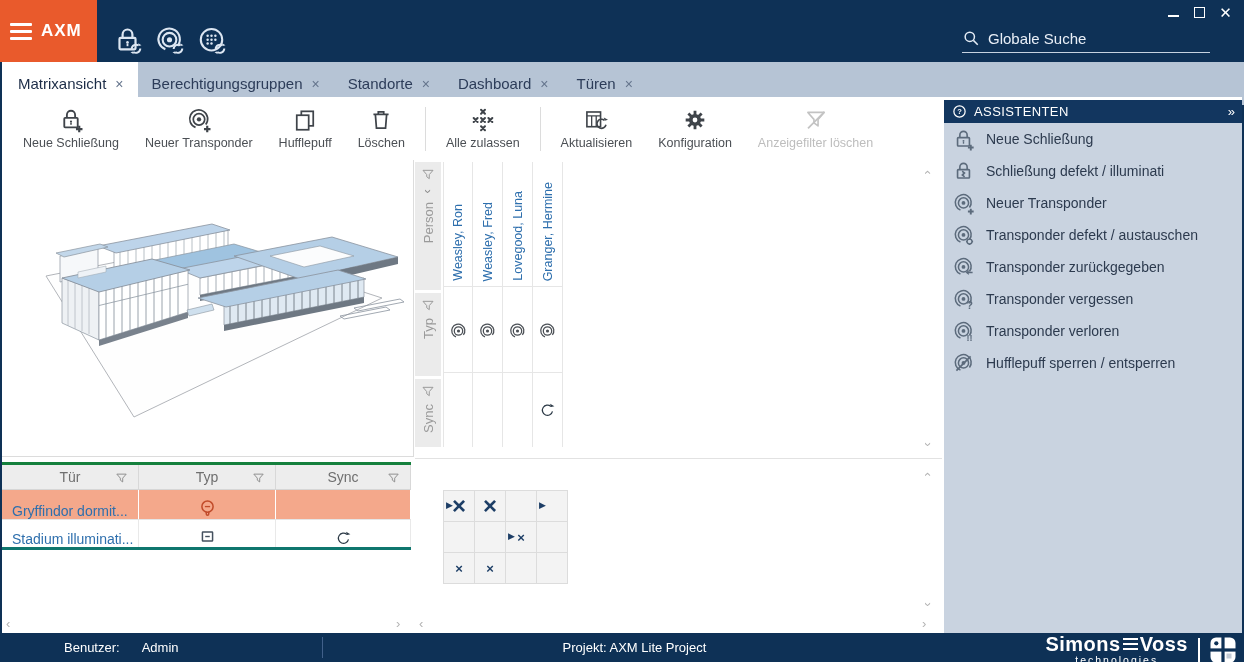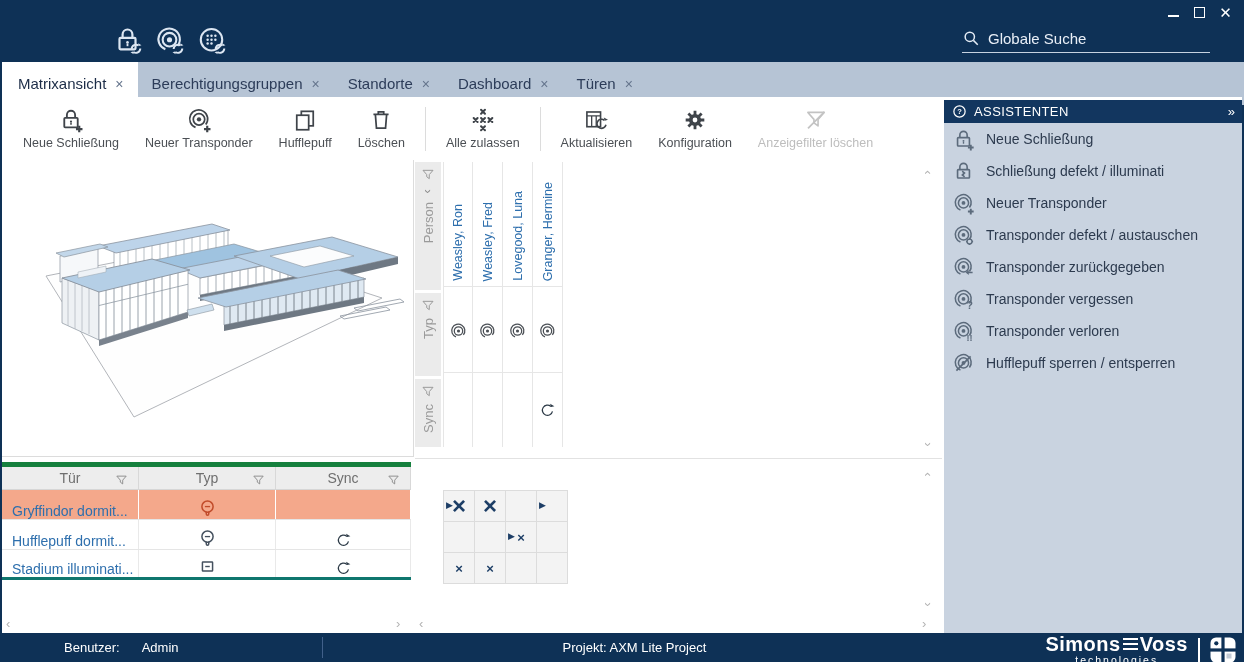--- a/index.html
+++ b/index.html
@@ -51,21 +51,21 @@
 
   .pcol{position:absolute;top:162px;width:30px;height:285px;border-right:1px solid #e6e6e6;box-sizing:border-box}
   .pcol.first{border-left:1px solid #e6e6e6}
   .pcol .seg-name{height:128px;border-bottom:3px solid #fff;box-shadow:0 -1px 0 #e6e6e6 inset;display:flex;align-items:flex-end;justify-content:center;padding-bottom:6px;box-sizing:border-box;cursor:pointer}
   .pcol .seg-name span{writing-mode:vertical-rl;transform:rotate(180deg);font-size:12.5px;color:#2e6fad;white-space:nowrap}
   .pcol .seg-typ{height:83px;margin-top:0;border-bottom:3px solid #fff;box-shadow:0 -1px 0 #e6e6e6 inset;display:flex;align-items:center;justify-content:center;color:#4a4f55}
   .pcol .seg-sync{height:68px;display:flex;align-items:center;justify-content:center;color:#2b3946}
 
   
   .doors{position:absolute;left:2px;top:462px;width:409px;}
-  .doors .hrow{display:flex;height:28px;background:#ededed;border-top:5px solid #15803d;border-bottom:1px solid #d6d6d6;box-sizing:border-box}
+  .doors .hrow{display:flex;height:28px;background:#ededed;border-top:3px solid #15803d;border-bottom:1px solid #d6d6d6;box-sizing:border-box}
   .doors .hcell{position:relative;display:flex;align-items:center;justify-content:center;font-size:14px;color:#6f6f6f;border-right:1px solid #d8d8d8;box-sizing:border-box;cursor:pointer}
   .doors .hcell .fun{position:absolute;right:9px;top:6px;color:#8b8b8b}
   .c1{width:137px}.c2{width:137px}.c3{width:135px}
   .drow{display:flex;height:30px;border-bottom:1px solid #e5e5e5;box-sizing:border-box;background:#fff;cursor:pointer}
   .drow .cell{display:flex;align-items:flex-end;border-right:1px solid #e9e9e9;box-sizing:border-box}
   .drow .name{padding-left:10px;font-size:14px;color:#2e6fad;white-space:nowrap;overflow:hidden}
   .drow .cell.center{justify-content:center}
   .drow.sel{background:#f4a88b}
   .drow.sel .cell{border-right:1px solid #ffffff}
   .drow.last{border-bottom:3px solid #0f766e}
@@ -198,20 +198,28 @@
       <path d="M21.9 18.2a3.4 3.4 0 0 1-5.4 2.7" fill="none" stroke="currentColor" stroke-width="1.5"></path>
       <path d="M20.3 14.2l.5 2.1 2-.6z" fill="currentColor" stroke="none"></path>
       <path d="M16.8 22.6l-.5-2.1-2 .6z" fill="currentColor" stroke="none"></path>
     </symbol>
   </defs>
 </svg>
 
 <div class="window">
 
   <div class="titlebar">
+    <div class="brand">
+      <div class="burger">
+          <div></div>
+          <div></div>
+          <div></div>
+        </div>
+      <span class="brand-name">AXM</span>
+    </div>
     <span class="tb-ic i1">
         <svg width="31" height="31" viewBox="0 0 24 24">
           <use href="#sy-lock"></use>
           <use href="#sy-syncbadge"></use>
         </svg>
       </span>
     <span class="tb-ic i2">
         <svg width="31" height="31" viewBox="0 0 24 24">
           <use href="#sy-transp"></use>
           <use href="#sy-syncbadge"></use>
@@ -509,35 +517,20 @@
       <div class="cell c1">
           <span class="name">Gryffindor dormit...</span>
         </div>
       <div class="cell c2 center typ-orange">
           <svg width="21" height="21" viewBox="0 0 24 24">
             <use href="#sy-cyl"></use>
           </svg>
         </div>
       <div class="cell c3 center"></div>
     </div>
-    <div class="drow">
-      <div class="cell c1">
-          <span class="name">Hufflepuff dormit...</span>
-        </div>
-      <div class="cell c2 center typ-dark">
-          <svg width="21" height="21" viewBox="0 0 24 24">
-            <use href="#sy-cyl"></use>
-          </svg>
-        </div>
-      <div class="cell c3 center sync-dark">
-          <svg width="17" height="17" viewBox="0 0 24 24">
-            <use href="#sy-refresh"></use>
-          </svg>
-        </div>
-    </div>
     <div class="drow last">
       <div class="cell c1">
           <span class="name">Stadium illuminati...</span>
         </div>
       <div class="cell c2 center typ-dark">
           <svg width="21" height="21" viewBox="0 0 24 24">
             <use href="#sy-relais"></use>
           </svg>
         </div>
       <div class="cell c3 center sync-dark">

